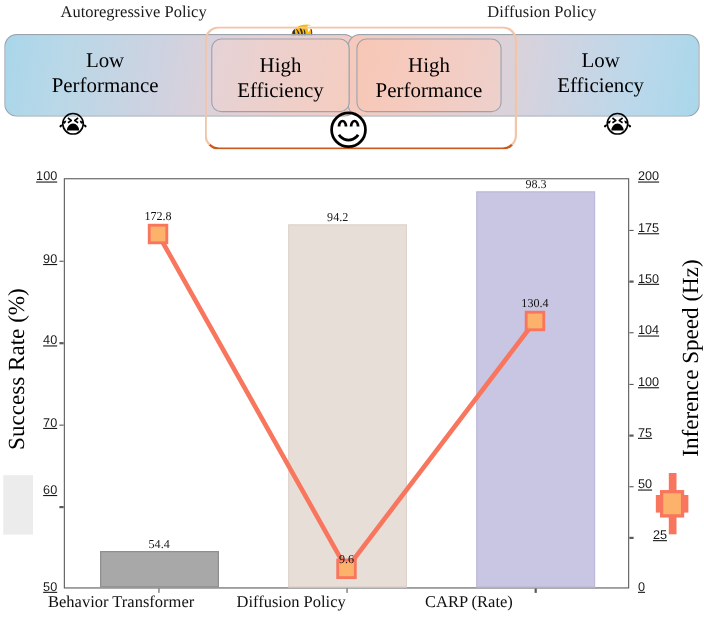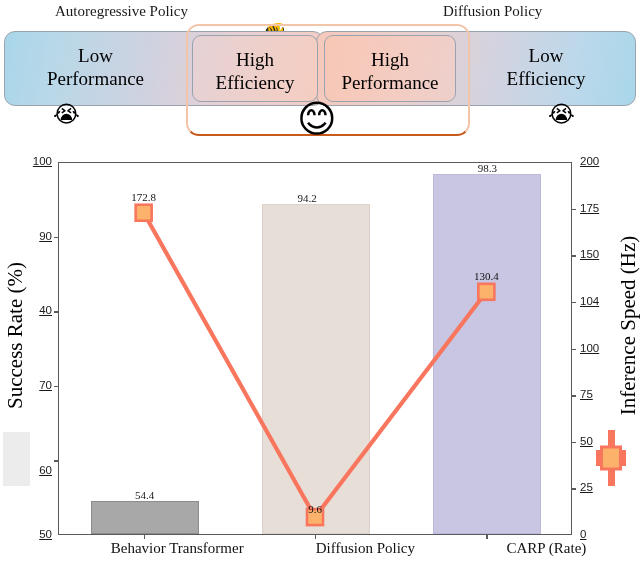--- a/index.html
+++ b/index.html
@@ -141,21 +141,21 @@
     transform:rotate(-90deg);
   }
   #ytitle-right{
     left:463px;top:165px;width:330px;text-align:center;
     transform:rotate(-90deg);
   }
 
   .xtick{
     position:absolute;
     font-family:"Liberation Serif", serif;
-    font-size:15px;color:#111;text-align:right;white-space:nowrap;
+    font-size:15px;color:#111;text-align:left;white-space:nowrap;
     top:392px;
   }
   .xtickmark{position:absolute;width:1.4px;height:4px;background:#5a5a5a;top:387px;}
 
   svg.overlay{position:absolute;left:0;top:0;width:640px;height:422px;overflow:visible;pointer-events:none;}
 
   .pt-label{
     position:absolute;
     font-family:"Liberation Serif", serif;
     font-size:11px;color:#111;
@@ -227,39 +227,39 @@
     </svg>
 
     <div id="yticks-left">
         <div class="ytick-l" style="width: 40px; left: 12px; top: 7px;">100</div>
         <div class="ytick-l" style="width: 40px; left: 12px; top: 81.6px;">90</div>
         <div class="tickmark" style="left: 54px; width: 4px; top: 88.6px;"></div>
         <div class="ytick-l" style="width: 40px; left: 12px; top: 156.2px;">40</div>
         <div class="tickmark" style="left: 54px; width: 4px; top: 163.2px;"></div>
         <div class="ytick-l" style="width: 40px; left: 12px; top: 230.8px;">70</div>
         <div class="tickmark" style="left: 54px; width: 4px; top: 237.8px;"></div>
-        <div class="ytick-l" style="width: 40px; left: 12px; top: 316px;">60</div>
+        <div class="ytick-l" style="width: 40px; left: 12px; top: 292px;">60</div>
         <div class="tickmark" style="left: 54px; width: 4px; top: 312.4px;"></div>
         <div class="ytick-l" style="width: 40px; left: 12px; top: 380px;">50</div>
       </div>
     <div id="yticks-right">
         <div class="ytick-r" style="width: 40px; left: 580px; top: 7px;">200</div>
         <div class="ytick-r" style="width: 40px; left: 580px; top: 53.625px;">175</div>
         <div class="tickmark" style="left: 572px; width: 4px; top: 60.625px;"></div>
         <div class="ytick-r" style="width: 40px; left: 580px; top: 100.25px;">150</div>
         <div class="tickmark" style="left: 572px; width: 4px; top: 107.25px;"></div>
         <div class="ytick-r" style="width: 40px; left: 580px; top: 146.875px;">104</div>
         <div class="tickmark" style="left: 572px; width: 4px; top: 153.875px;"></div>
         <div class="ytick-r" style="width: 40px; left: 580px; top: 193.5px;">100</div>
         <div class="tickmark" style="left: 572px; width: 4px; top: 200.5px;"></div>
         <div class="ytick-r" style="width: 40px; left: 580px; top: 240.125px;">75</div>
         <div class="tickmark" style="left: 572px; width: 4px; top: 247.125px;"></div>
         <div class="ytick-r" style="width: 40px; left: 580px; top: 286.75px;">50</div>
         <div class="tickmark" style="left: 572px; width: 4px; top: 293.75px;"></div>
-        <div class="ytick-r" style="width: 40px; left: 580px; top: 333.375px;">25</div>
+        <div class="ytick-r" style="width: 40px; left: 580px; top: 333.375px; text-align: center;">25</div>
         <div class="tickmark" style="left: 572px; width: 4px; top: 340.375px;"></div>
         <div class="ytick-r" style="width: 40px; left: 580px; top: 380px;">0</div>
       </div>
 
     <div class="plot">
       <div id="bars">
           <div class="bar" style="left: 31.6667px; width: 108px; height: 32.824px; background: rgb(168, 168, 168); border: 1px solid rgb(140, 140, 140);"></div>
           <div class="bar-label" style="left: 45.6667px; width: 80px; top: 326.176px;">54.4</div>
           <div class="bar" style="left: 203px; width: 108px; height: 329.732px; background: rgb(232, 222, 216); border: 1px solid rgb(221, 210, 203);"></div>
           <div class="bar-label" style="left: 208px; width: 80px; top: 29.268px;">94.2</div>

